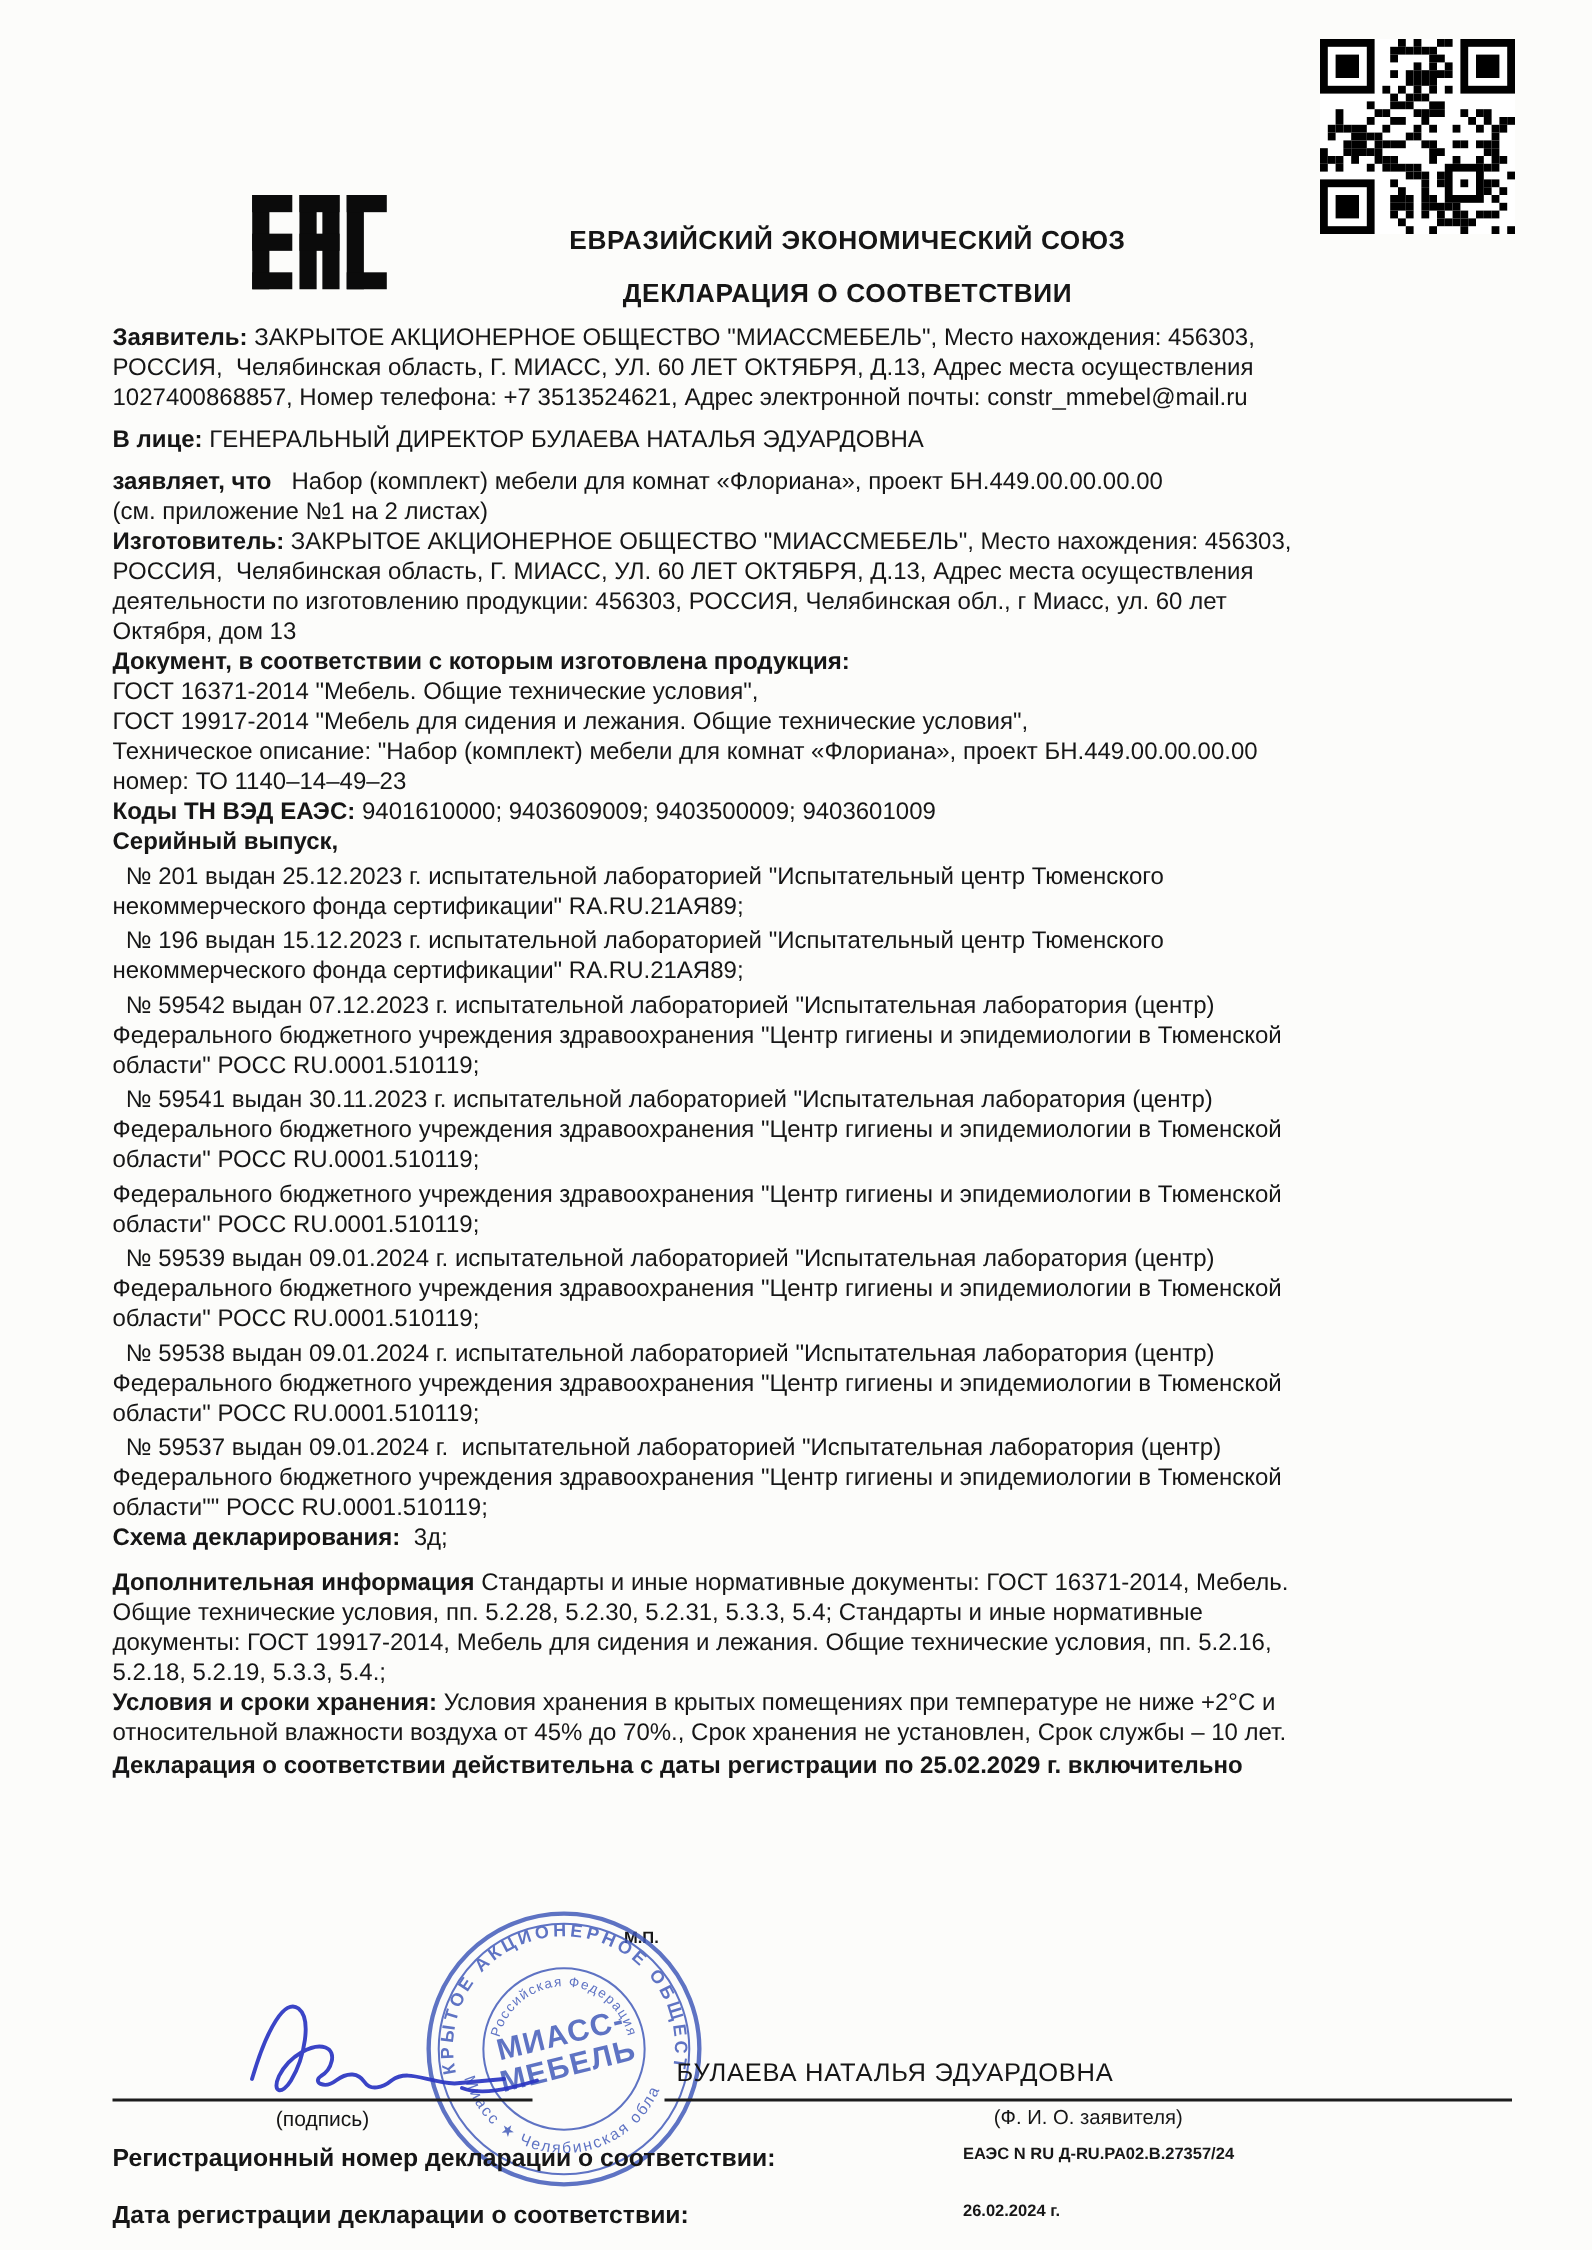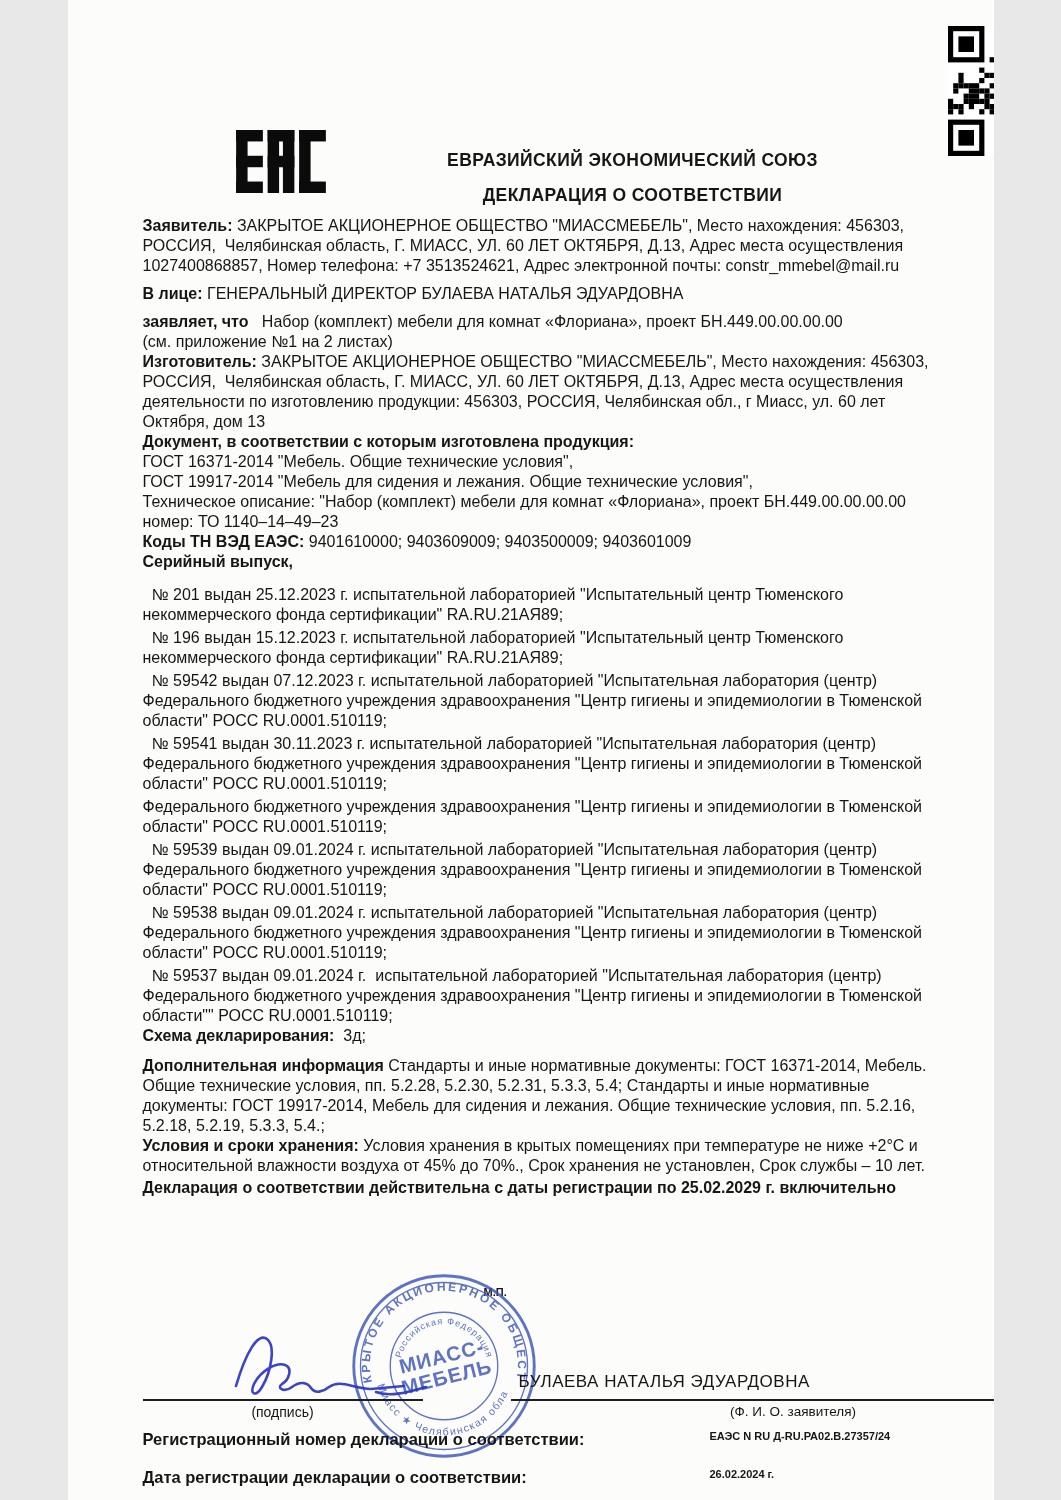--- a/index.html
+++ b/index.html
@@ -1,18 +1,18 @@
 <!DOCTYPE html>
 <html><head>
 <meta charset="utf-8">
 <style>
   html,body{margin:0;padding:0;background:#e8e8e8;}
   .page{
     position:relative;
-    width:926px;height:1500px;
+    width:1061px;height:1500px;
     margin:0 auto;
     background:#fcfcfa;
     overflow:hidden;
     color:#161616;
     font-family:"Liberation Sans","DejaVu Sans",sans-serif;
   }
   
   .eac-logo{position:absolute;left:168px;top:130px;}
   .union-title{
     position:absolute;left:170px;top:150px;width:790px;
@@ -295,21 +295,21 @@
       </div>
       <div>
         <div class="line"><span class="b">Документ, в соответствии с которым изготовлена продукция:</span></div>
         <div class="line"><span>ГОСТ 16371-2014 "Мебель. Общие технические условия",</span></div>
         <div class="line"><span>ГОСТ 19917-2014 "Мебель для сидения и лежания. Общие технические условия",</span></div>
         <div class="line"><span>Техническое описание: "Набор (комплект) мебели для комнат «Флориана», проект БН.449.00.00.00.00</span></div>
         <div class="line"><span>номер: ТО 1140–14–49–23</span></div>
         <div class="line"><span class="b">Коды ТН ВЭД ЕАЭС: </span><span>9401610000; 9403609009; 9403500009; 9403601009</span></div>
         <div class="line"><span class="b">Серийный выпуск,</span></div>
       </div>
-      <div style="margin-top: 13px;">
+      <div style="margin-top: 3px;">
         <div class="line"><span>  № 201 выдан 25.12.2023 г. испытательной лабораторией "Испытательный центр Тюменского</span></div>
         <div class="line"><span>некоммерческого фонда сертификации" RA.RU.21АЯ89;</span></div>
       </div>
       <div style="margin-top: 3px;">
         <div class="line"><span>  № 196 выдан 15.12.2023 г. испытательной лабораторией "Испытательный центр Тюменского</span></div>
         <div class="line"><span>некоммерческого фонда сертификации" RA.RU.21АЯ89;</span></div>
       </div>
       <div style="margin-top: 3px;">
         <div class="line"><span>  № 59542 выдан 07.12.2023 г. испытательной лабораторией "Испытательная лаборатория (центр)</span></div>
         <div class="line"><span>Федерального бюджетного учреждения здравоохранения "Центр гигиены и эпидемиологии в Тюменской</span></div>

